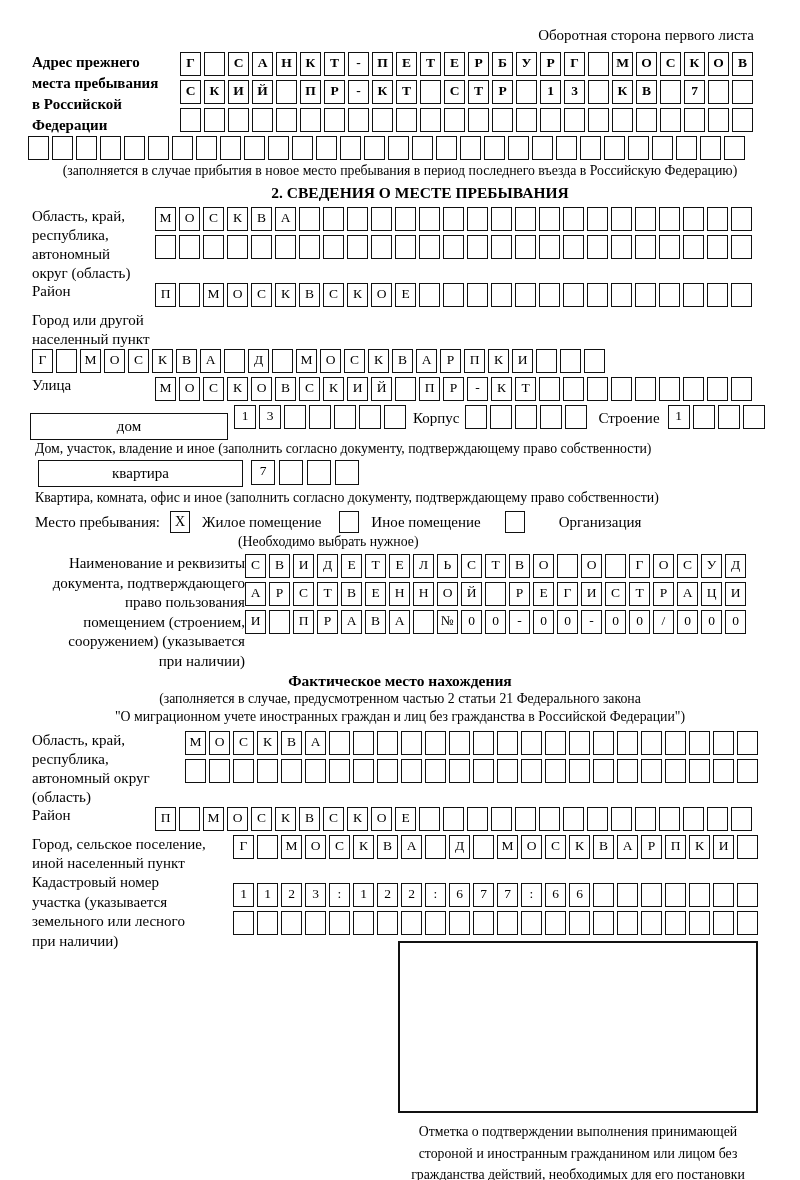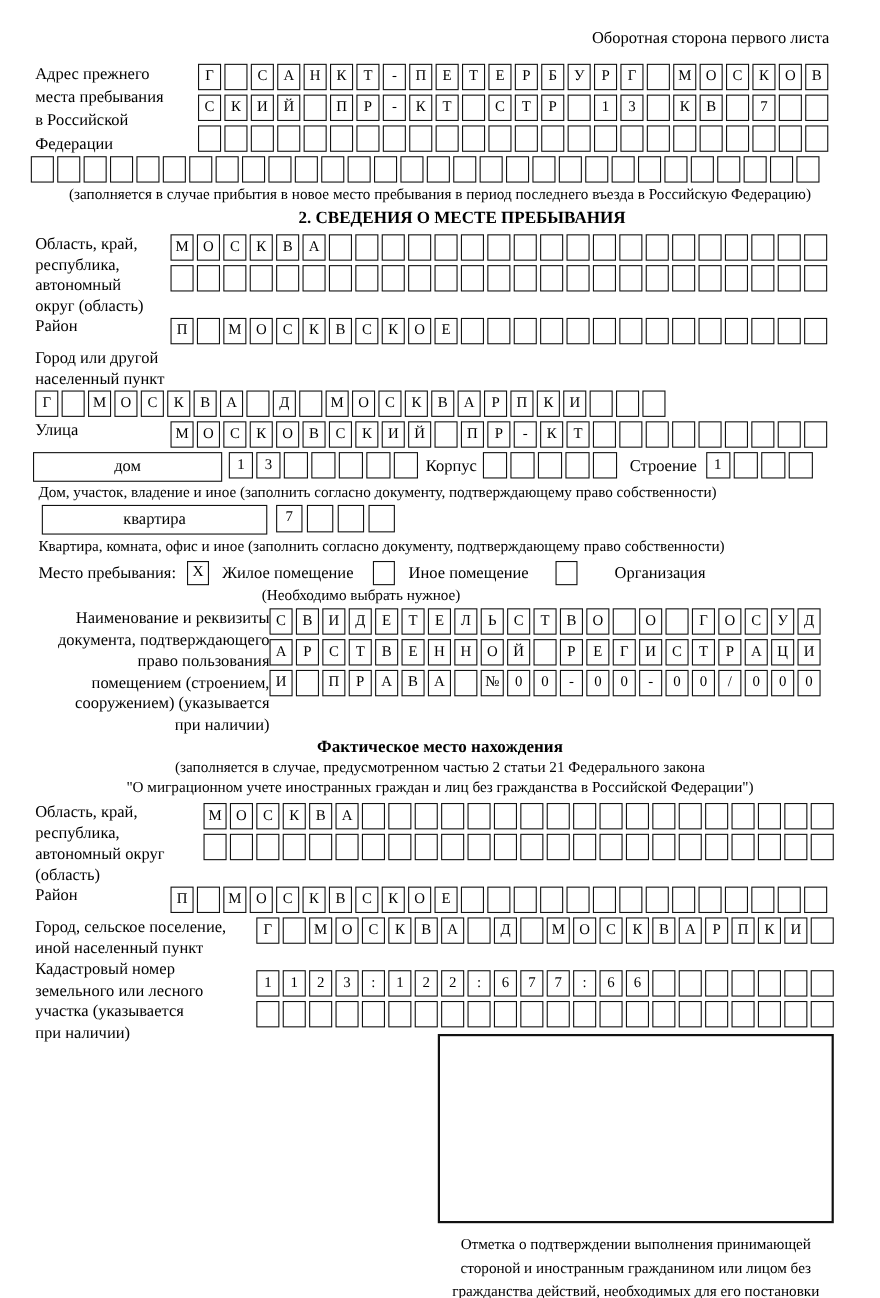--- a/index.html
+++ b/index.html
@@ -20,21 +20,21 @@
   .boxrow { display:flex; margin-bottom:4px; }
   .cb {
     flex:0 0 auto; width:21px; height:24px; margin-right:3px;
     border:1.6px solid #111; text-align:center;
     font-size:13.5px; line-height:20px; overflow:hidden;
   }
   .mid .cb { width:22px; }   
   .big .cb { width:24px; height:25px; margin-right:4px; }
 
   
-  .block-prev { margin:14px 0 0 32px; }
+  .block-prev { margin:8px 0 0 32px;font-weight:bold; }
   .block-prev .lblcol { width:148px; }
   .block-prev .lbl-line { line-height:21px; }
   .overflow-row { margin-left:28px; margin-bottom:2px; }
 
   .note-center { text-align:center; font-size:13.8px; line-height:17px; }
   .sec-title { text-align:center; font-weight:bold; font-size:15.5px; line-height:19px; margin-top:4px;padding-left:40px; }
 
   .w123 { width:123px; }
   .w153 { width:153px; }
   .w201 { width:201px; }
@@ -45,21 +45,21 @@
   .row-raion { margin-left:32px; }
   .block-gorod { margin-left:32px;flex-direction:column; }
   .block-gorod .lbl-line { line-height:19px; }
   .row-ulitsa { margin-left:32px; }
 
   .dom-row { display:flex; align-items:flex-start; margin-left:30px; }
   .widebox {
     border:1.6px solid #111; height:27px; text-align:center;
     font-size:15px; line-height:24px; flex:0 0 auto;
   }
-  .dom-box { width:172px; margin-right:6px; }
+  .dom-box { width:198px; margin-right:6px;margin-top:8px; }
   .kv-box  { width:205px; margin-right:8px; }
   .inline-lbl { font-size:15px; line-height:26px; flex:0 0 auto; }
   .note-left { margin-left:35px; font-size:13.8px; line-height:17px; }
   .kv-row { display:flex; align-items:flex-start; margin-left:38px; margin-top:3px; }
 
   .mesto-row { display:flex; align-items:center; margin-left:35px; margin-top:5px; height:22px; }
   .mesto-row .lbl { flex:0 0 auto; }
   .chk {
     flex:0 0 auto; width:20px; height:22px; border:1.6px solid #111;
     text-align:center; font-size:14px; line-height:19px;
@@ -637,22 +637,22 @@
         <div class="cb">П</div>
         <div class="cb">К</div>
         <div class="cb">И</div>
         <div class="cb"></div>
       </div>
   </div>
 
   <div class="flexrow block-kadastr">
     <div class="w201">
         <div class="lbl-line">Кадастровый номер</div>
+        <div class="lbl-line">участка (указывается</div>
         <div class="lbl-line">земельного или лесного</div>
-        <div class="lbl-line">участка (указывается</div>
         <div class="lbl-line">при наличии)</div>
       </div>
     <div class="boxcol">
       <div class="boxrow">
           <div class="cb">1</div>
           <div class="cb">1</div>
           <div class="cb">2</div>
           <div class="cb">3</div>
           <div class="cb">:</div>
           <div class="cb">1</div>

